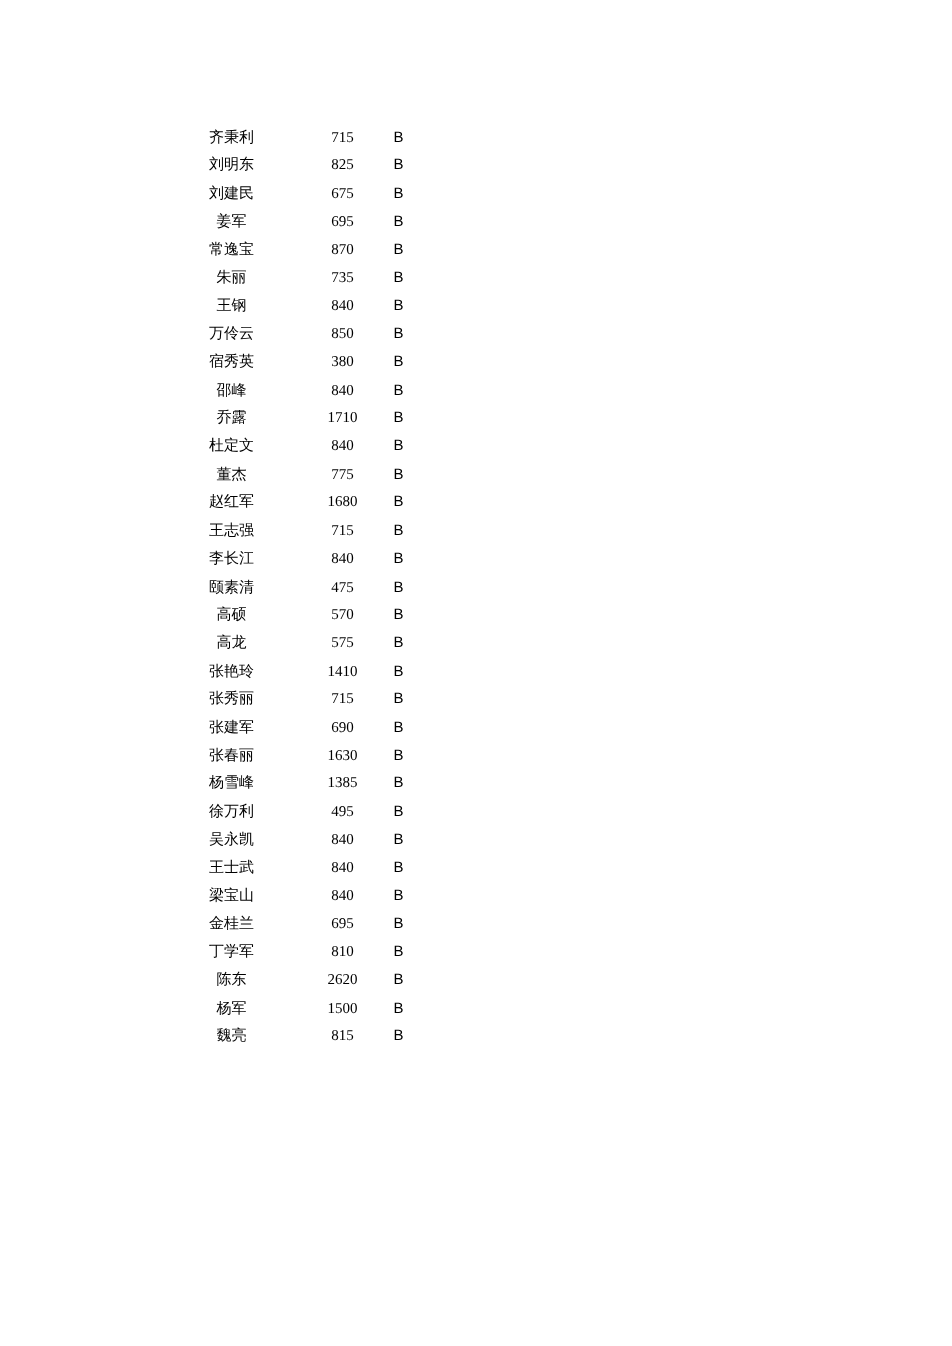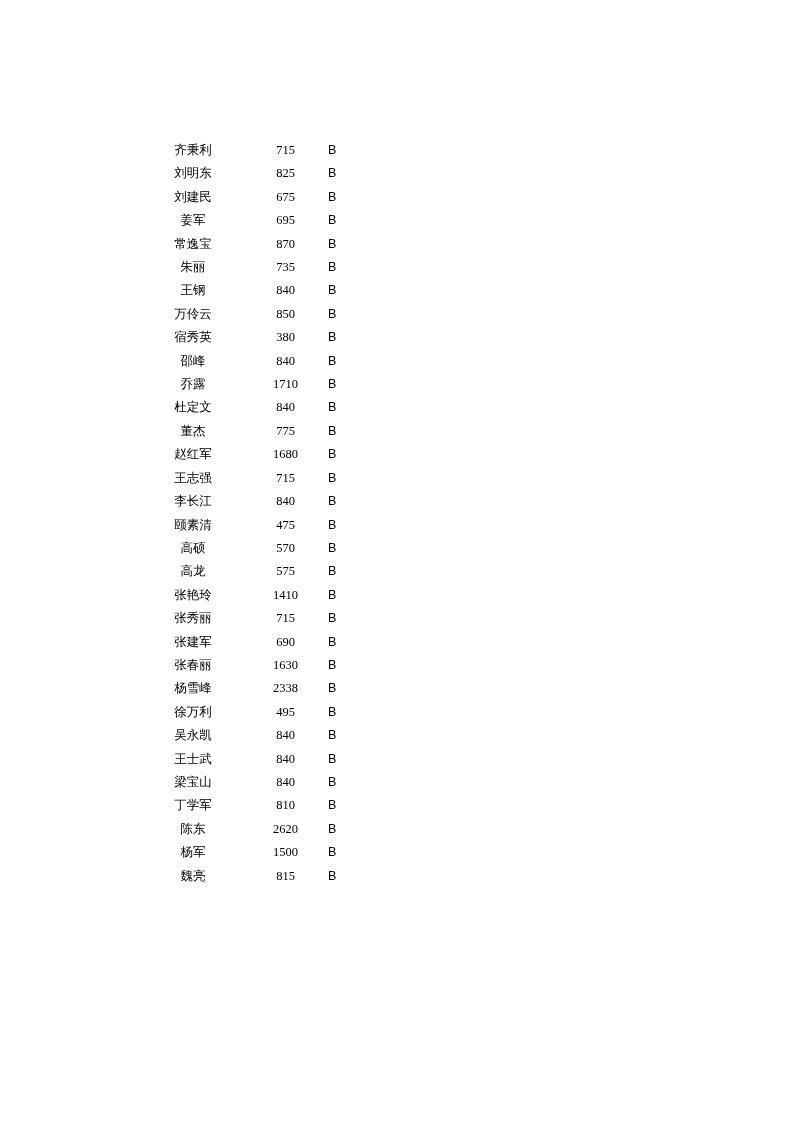--- a/index.html
+++ b/index.html
@@ -12,21 +12,20 @@
     height: 1122px;
     font-family: "Liberation Serif", "DejaVu Serif", serif;
     color: #000000;
   }
   .page {
     position: relative;
     width: 793px;
     height: 1007px;
     background: #ffffff;
     overflow: hidden;
-    margin-top: 36px;
   }
   .doc-table {
     position: absolute;
     left: 143px;
     top: 103px;
     border-collapse: collapse;
   }
   .doc-table td {
     padding: 0;
     margin: 0;
@@ -171,41 +170,46 @@
           <td class="col-value">690</td>
           <td class="col-grade">B</td>
         </tr>
         <tr>
           <td class="col-name">张春丽</td>
           <td class="col-value">1630</td>
           <td class="col-grade">B</td>
         </tr>
         <tr>
           <td class="col-name">杨雪峰</td>
-          <td class="col-value">2338</td>
+          <td class="col-value">1385</td>
           <td class="col-grade">B</td>
         </tr>
         <tr>
           <td class="col-name">徐万利</td>
           <td class="col-value">495</td>
           <td class="col-grade">B</td>
         </tr>
         <tr>
           <td class="col-name">吴永凯</td>
           <td class="col-value">840</td>
           <td class="col-grade">B</td>
         </tr>
         <tr>
           <td class="col-name">王士武</td>
           <td class="col-value">840</td>
           <td class="col-grade">B</td>
         </tr>
         <tr>
           <td class="col-name">梁宝山</td>
           <td class="col-value">840</td>
+          <td class="col-grade">B</td>
+        </tr>
+        <tr>
+          <td class="col-name">金桂兰</td>
+          <td class="col-value">695</td>
           <td class="col-grade">B</td>
         </tr>
         <tr>
           <td class="col-name">丁学军</td>
           <td class="col-value">810</td>
           <td class="col-grade">B</td>
         </tr>
         <tr>
           <td class="col-name">陈东</td>
           <td class="col-value">2620</td>

